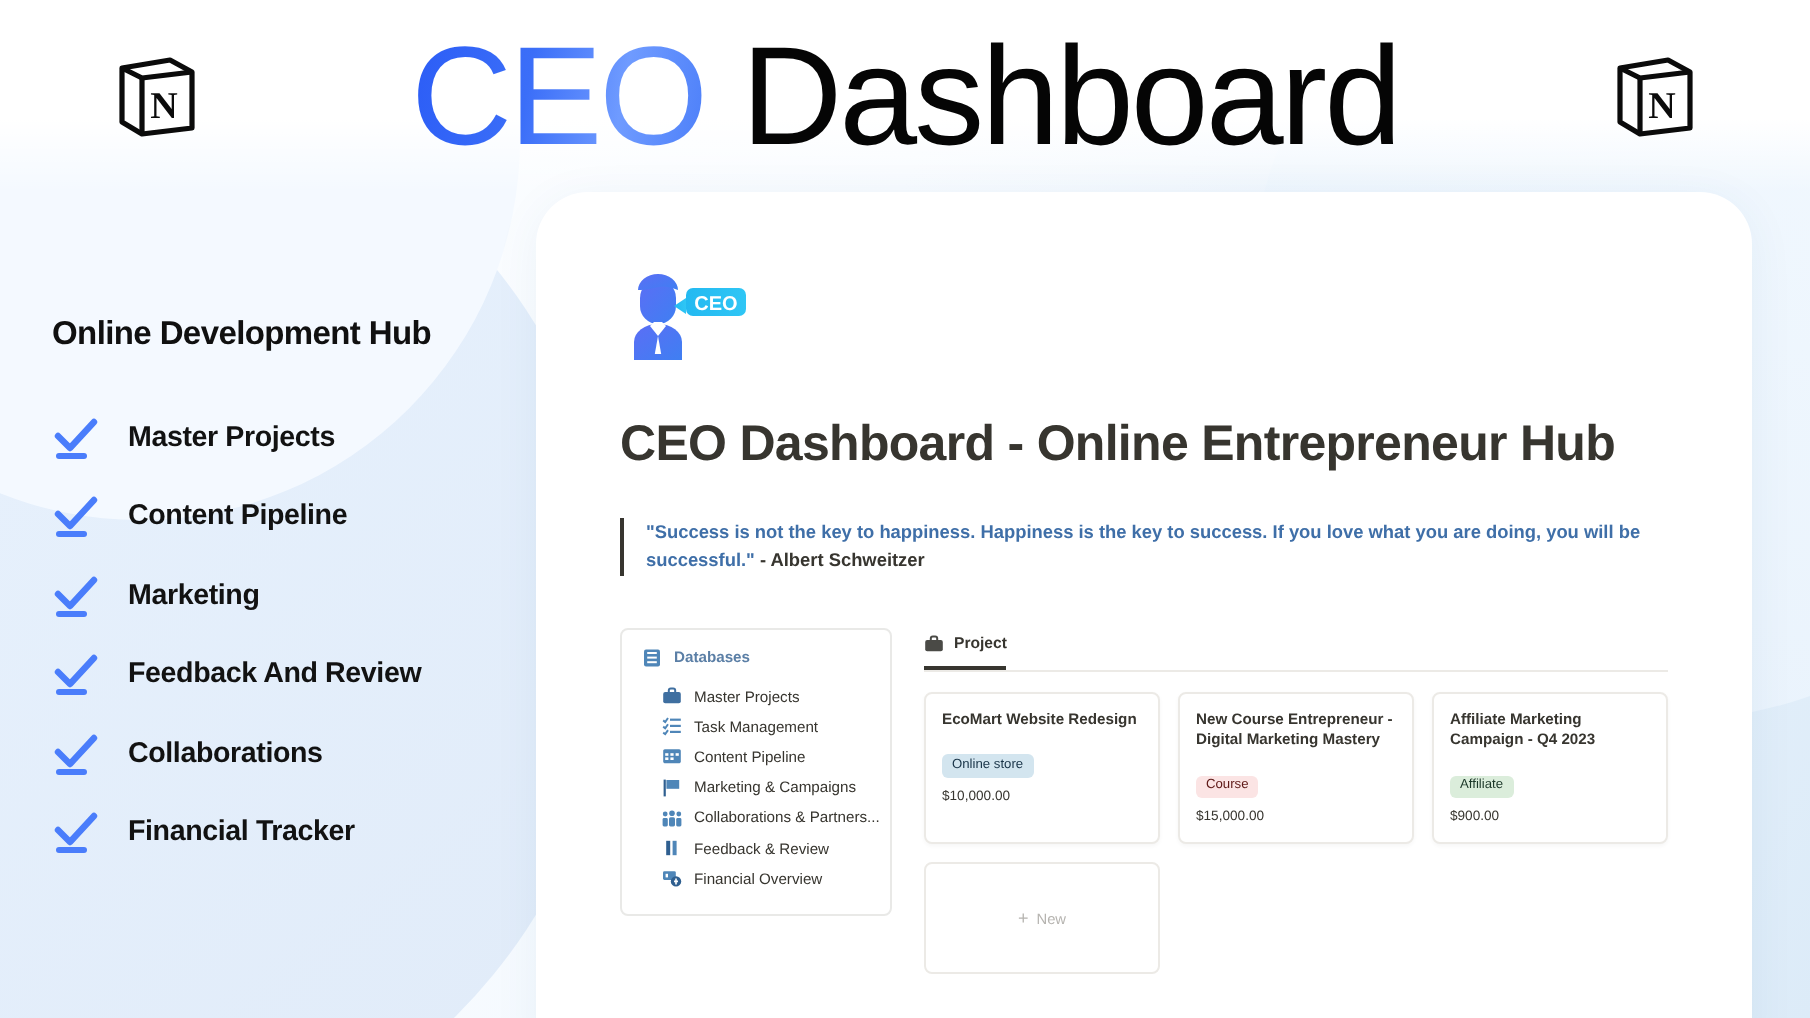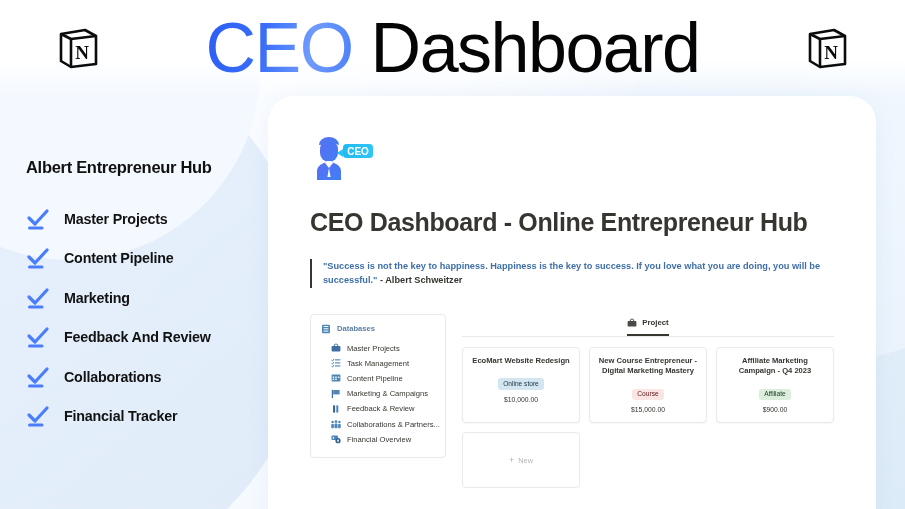--- a/index.html
+++ b/index.html
@@ -157,21 +157,21 @@
     margin-bottom: 7px; padding-left: 2px;
   }
   .db-item {
     display: flex; align-items: center; gap: 6px;
     font-size: 7.6px; color: #37352f;
     padding: 2.6px 0 2.6px 12px;
     white-space: nowrap;
   }
   .ico { width: 10px; height: 10px; flex: none; display: block; }
 
-  .board { flex: 1; text-align: center; }
+  .board { flex: 1; }
   .board-tabbar {
     border-bottom: 1px solid #eceae6;
     margin-bottom: 10px;
   }
   .board-tab {
     display: inline-flex; align-items: center; gap: 5px;
     font-size: 7.8px; color: #37352f; font-weight: bold;
     padding-bottom: 6px;
     border-bottom: 2px solid #37352f;
   }
@@ -242,21 +242,21 @@
       <svg viewBox="0 0 46 46" width="46" height="46">
         <path d="M6 9 L30 5 L41 11 L41 39 L16 42 L6 36 Z" fill="#ffffff" stroke="#0b0b0b" stroke-width="2.6" stroke-linejoin="round"></path>
         <path d="M6 9 L16 14 L41 11" fill="none" stroke="#0b0b0b" stroke-width="2.6" stroke-linejoin="round"></path>
         <path d="M16 14 L16 42" fill="none" stroke="#0b0b0b" stroke-width="2.6"></path>
         <text x="27" y="34" font-family="'Liberation Serif', serif" font-size="19" font-weight="bold" fill="#0b0b0b" text-anchor="middle">N</text>
       </svg>
     </div>
   </div>
 
   <div class="sidebar">
-    <div class="sidebar-title">Albert Entrepreneur Hub</div>
+    <div class="sidebar-title">Online Development Hub</div>
 
     <div class="side-item">
       <span class="check-wrap">
         <svg viewBox="0 0 24 24" width="24" height="24">
           <path d="M3 11 L9 17 L21 4" fill="none" stroke="#4a7dfb" stroke-width="3.2" stroke-linecap="round" stroke-linejoin="round"></path>
           <path d="M3.5 21 L16 21" fill="none" stroke="#4a7dfb" stroke-width="3" stroke-linecap="round"></path>
         </svg>
       </span>
       <span class="side-label">Master Projects</span>
     </div>
@@ -404,39 +404,39 @@
                 <rect x="0.8" y="0.8" width="1.1" height="8.4" fill="#2f5f90"></rect>
                 <rect x="2.2" y="1" width="6.4" height="4.4" fill="#4f86b8"></rect>
               </svg>
             </span>
             <span>Marketing &amp; Campaigns</span>
           </div>
 
           <div class="db-item">
             <span class="ico">
               <svg viewBox="0 0 10 10" width="10" height="10">
-                <rect x="2.1" y="1.4" width="2" height="7.2" fill="#2f5f90"></rect>
-                <rect x="5.3" y="1.4" width="2" height="7.2" fill="#4f86b8"></rect>
-              </svg>
-            </span>
-            <span>Feedback &amp; Review</span>
-          </div>
-
-          <div class="db-item">
-            <span class="ico">
-              <svg viewBox="0 0 10 10" width="10" height="10">
                 <circle cx="1.6" cy="3" r="1.2" fill="#4f86b8"></circle>
                 <circle cx="5" cy="2.6" r="1.4" fill="#4f86b8"></circle>
                 <circle cx="8.4" cy="3" r="1.2" fill="#4f86b8"></circle>
                 <rect x="0.3" y="5" width="2.6" height="4.2" rx="0.7" fill="#4f86b8"></rect>
                 <rect x="3.5" y="4.6" width="3" height="4.6" rx="0.8" fill="#4f86b8"></rect>
                 <rect x="7.1" y="5" width="2.6" height="4.2" rx="0.7" fill="#4f86b8"></rect>
               </svg>
             </span>
             <span>Collaborations &amp; Partners...</span>
+          </div>
+
+          <div class="db-item">
+            <span class="ico">
+              <svg viewBox="0 0 10 10" width="10" height="10">
+                <rect x="2.1" y="1.4" width="2" height="7.2" fill="#2f5f90"></rect>
+                <rect x="5.3" y="1.4" width="2" height="7.2" fill="#4f86b8"></rect>
+              </svg>
+            </span>
+            <span>Feedback &amp; Review</span>
           </div>
 
           <div class="db-item">
             <span class="ico">
               <svg viewBox="0 0 10 10" width="10" height="10">
                 <rect x="0.5" y="1.6" width="6.4" height="4.4" rx="0.7" fill="#4f86b8"></rect>
                 <rect x="1.8" y="2.9" width="1.2" height="1.8" fill="#ffffff"></rect>
                 <circle cx="7" cy="6.7" r="2.6" fill="#2f5f90"></circle>
                 <path d="M7 5.2 v3 M6 6.7 h2" stroke="#ffffff" stroke-width="0.8"></path>
               </svg>

